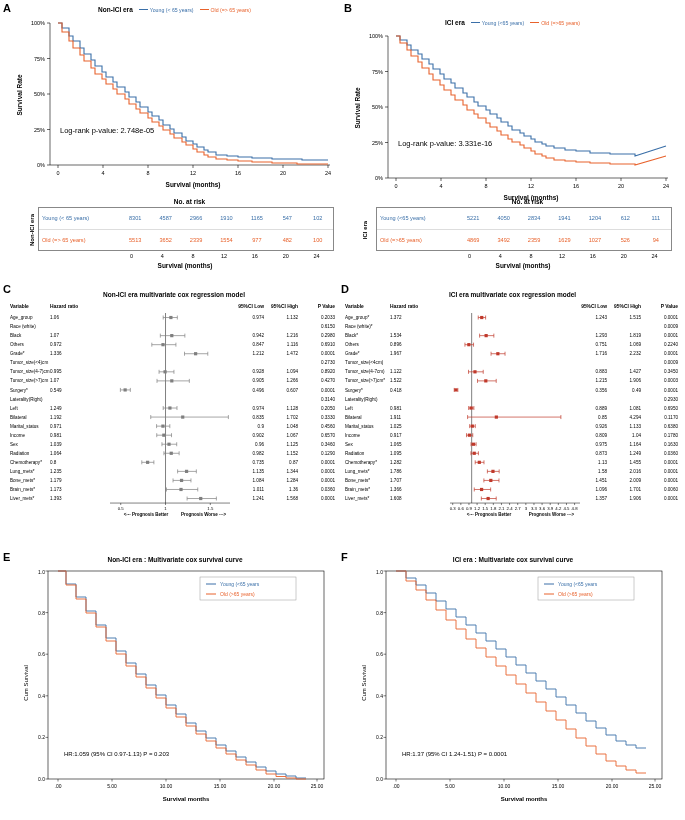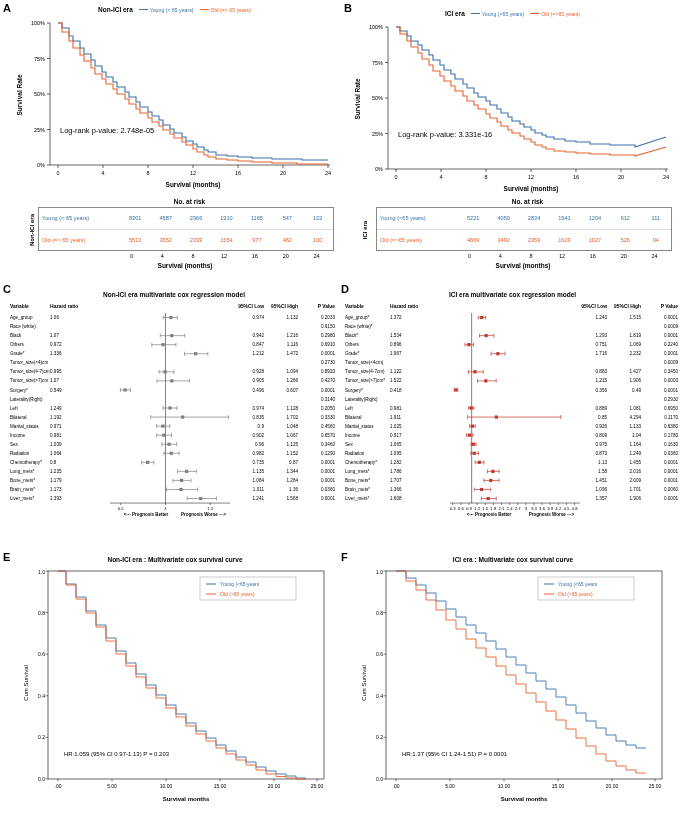--- a/index.html
+++ b/index.html
@@ -116,21 +116,21 @@
       <div class="tick" style="flex:1;text-align:center;font-size:5.5px;">8</div>
       <div class="tick" style="flex:1;text-align:center;font-size:5.5px;">12</div>
       <div class="tick" style="flex:1;text-align:center;font-size:5.5px;">16</div>
       <div class="tick" style="flex:1;text-align:center;font-size:5.5px;">20</div>
       <div class="tick" style="flex:1;text-align:center;font-size:5.5px;">24</div>
     </div>
     <div class="axis-title" style="position:absolute;left:26px;top:9px;width:294px;">Survival (months)</div>
   </div>
 </div>
 
-<div class="panel" style="left:350px;top:8px;width:325px;height:195px;">
+<div class="panel" style="left:350px;top:17px;width:325px;height:195px;">
   <div style="display:flex;align-items:center;justify-content:center;gap:6px;height:11px;">
     <span class="ttl">ICI era</span>
     <span style="display:inline-flex;align-items:center;gap:2px;">
       <span style="display:inline-block;width:9px;height:1.6px;background:#3a6fa8;"></span>
       <span class="legend" style="color:#3a6fa8;">Young (&lt;65 years)</span>
     </span>
     <span style="display:inline-flex;align-items:center;gap:2px;">
       <span style="display:inline-block;width:9px;height:1.6px;background:#e8622c;"></span>
       <span class="legend" style="color:#e8622c;">Old (=&gt;65 years)</span>
     </span>

